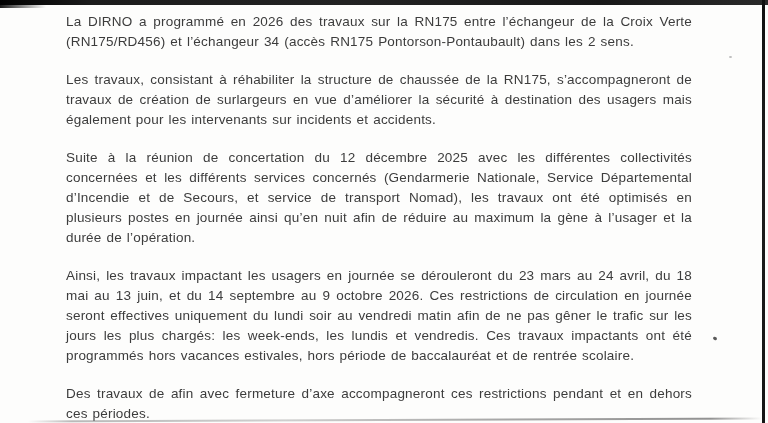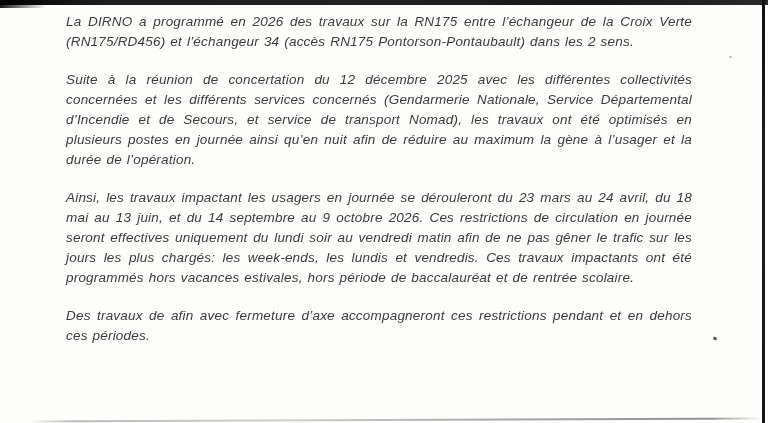--- a/index.html
+++ b/index.html
@@ -68,21 +68,20 @@
     color: #3c3c3c;
     font-size: 13.5px;
     line-height: 20px;
     letter-spacing: 0.2px;
     word-spacing: 1px;
     text-align: justify;
     text-align-last: left;
   }
   .content p {
     margin: 0 0 18px 0;
-    font-style: italic;
   }
   
   .speck {
     position: absolute;
     border-radius: 50%;
   }
   .speck-1 {
     left: 713px;
     top: 337px;
     width: 4px;
@@ -100,20 +99,21 @@
 </style>
 </head>
 <body>
 
 <div class="page">
   <div class="top-edge"></div>
   <div class="right-edge"></div>
 
   <div class="content">
     <p>La DIRNO a programmé en 2026 des travaux sur la RN175 entre l’échangeur de la Croix Verte (RN175/RD456) et l’échangeur 34 (accès RN175 Pontorson-Pontaubault) dans les 2 sens.</p>
+    <p>Les travaux, consistant à réhabiliter la structure de chaussée de la RN175, s’accompagneront de travaux de création de surlargeurs en vue d’améliorer la sécurité à destination des usagers mais également pour les intervenants sur incidents et accidents.</p>
     <p>Suite à la réunion de concertation du 12 décembre 2025 avec les différentes collectivités concernées et les différents services concernés (Gendarmerie Nationale, Service Départemental d’Incendie et de Secours, et service de transport Nomad), les travaux ont été optimisés en plusieurs postes en journée ainsi qu’en nuit afin de réduire au maximum la gène à l’usager et la durée de l’opération.</p>
     <p>Ainsi, les travaux impactant les usagers en journée se dérouleront du 23 mars au 24 avril, du 18 mai au 13 juin, et du 14 septembre au 9 octobre 2026. Ces restrictions de circulation en journée seront effectives uniquement du lundi soir au vendredi matin afin de ne pas gêner le trafic sur les jours les plus chargés: les week-ends, les lundis et vendredis. Ces travaux impactants ont été programmés hors vacances estivales, hors période de baccalauréat et de rentrée scolaire.</p>
     <p>Des travaux de afin avec fermeture d’axe accompagneront ces restrictions pendant et en dehors ces périodes.</p>
   </div>
 
   <div class="speck speck-1"></div>
   <div class="speck speck-2"></div>
   <div class="bottom-edge"></div>
 </div>
 

